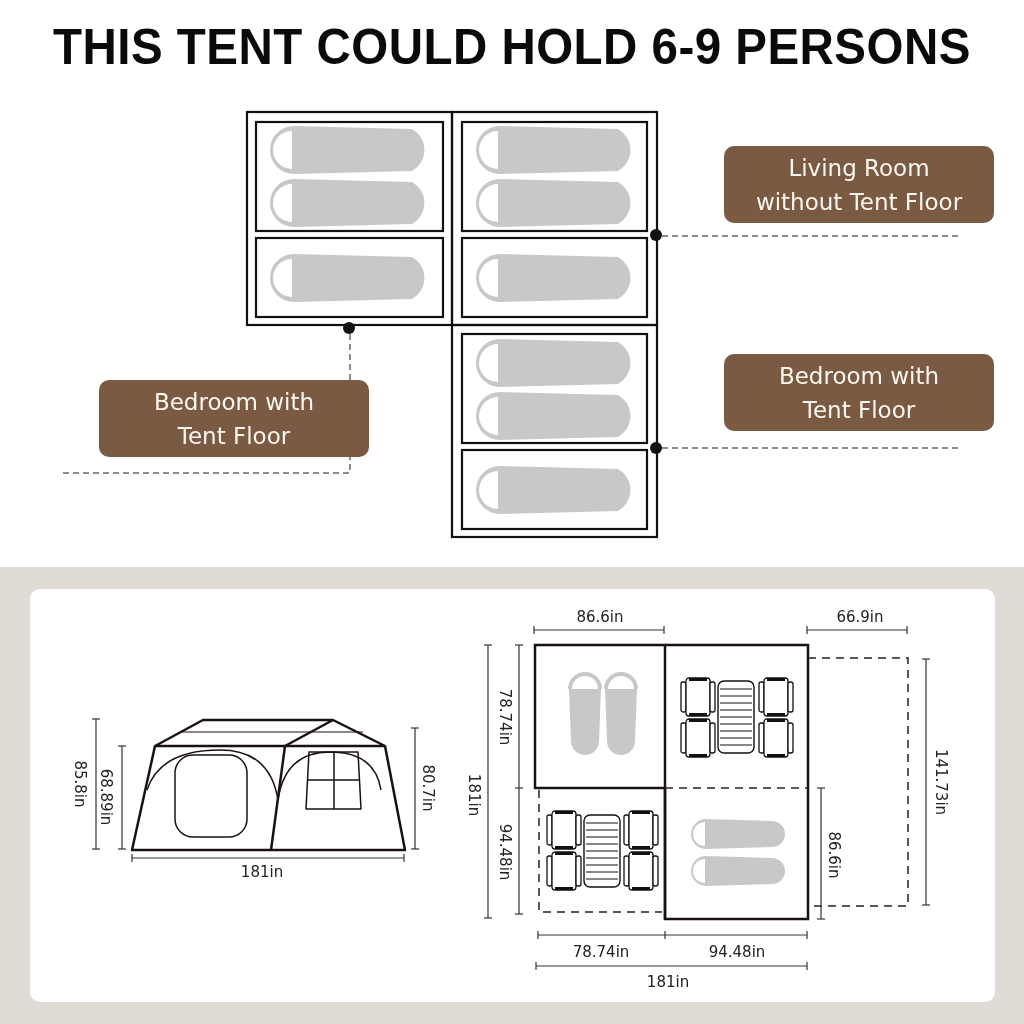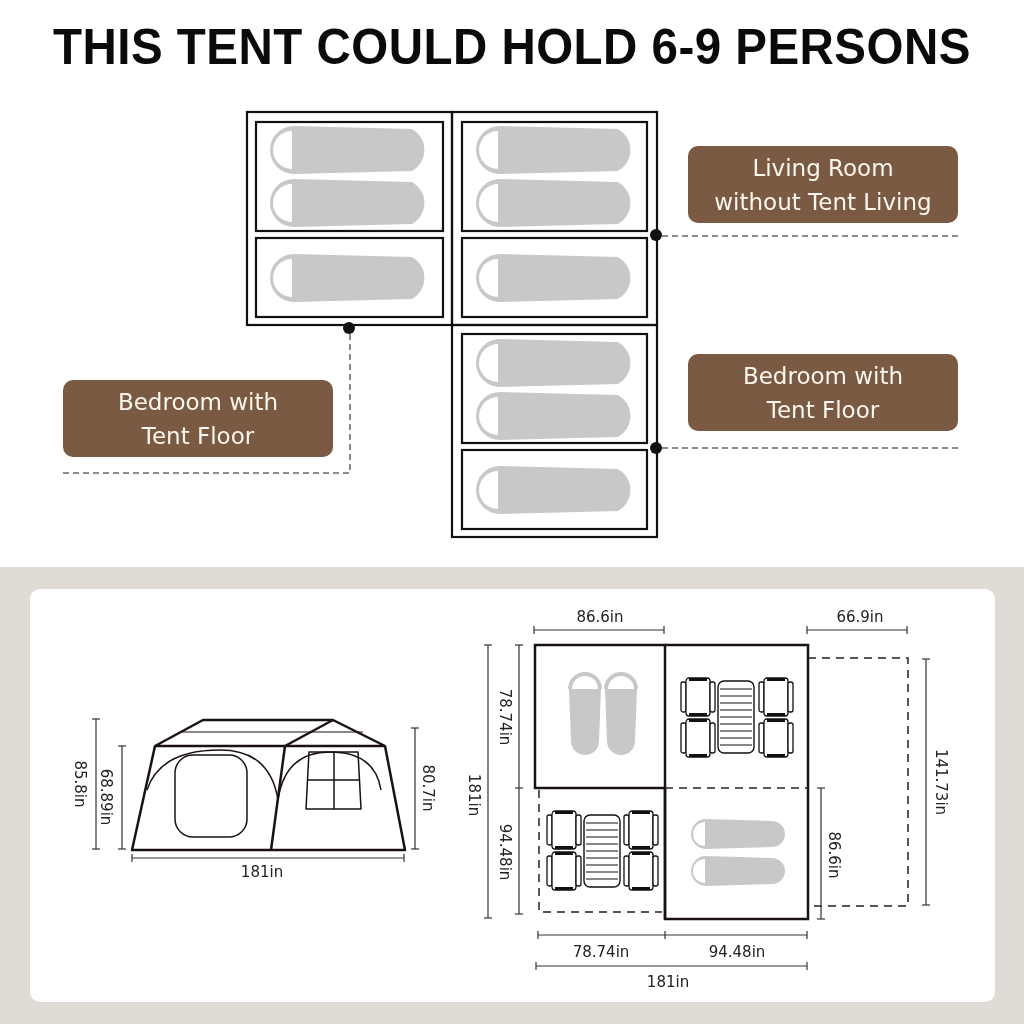--- a/index.html
+++ b/index.html
@@ -1,18 +1,18 @@
 <!DOCTYPE html>
 <html><head>
 <meta charset="utf-8">
 <style>
   html, body { margin: 0; padding: 0; }
   body { width: 1024px; height: 1024px; background: #ffffff; position: relative; overflow: hidden; font-family: "DejaVu Sans", sans-serif; }
   .title { position: absolute; left: 0; top: 18px; width: 1024px; text-align: center; font-family: "Liberation Sans", sans-serif; font-weight: bold; font-size: 50px; letter-spacing: 0.5px; color: #0a0a0a; transform: scaleX(0.95); }
-  .label-box { position: absolute; background: #7a5a42; color: #fbf6ee; border-radius: 10px; text-align: center; font-family: "DejaVu Sans", sans-serif; font-size: 23px; line-height: 34px; display: flex; flex-direction: column; justify-content: center; }
+  .label-box { position: absolute; background: #7a5a42; color: #fbf6ee; border-radius: 10px; text-align: center; font-family: "DejaVu Sans", sans-serif; font-size: 23px; line-height: 34px; display: flex; flex-direction: column; justify-content: center; margin-left: 36px; }
   .bottom-panel { position: absolute; left: 0; top: 567px; width: 1024px; height: 457px; background: #e1dbd6; }
   .bottom-card { position: absolute; left: 30px; top: 589px; width: 965px; height: 413px; background: #ffffff; border-radius: 10px; }
   svg { position: absolute; left: 0; top: 0; }
   .dim { font-family: "DejaVu Sans", sans-serif; font-size: 15px; fill: #222; }
 </style>
 </head>
 <body>
 
 <div class="title">THIS TENT COULD HOLD 6-9 PERSONS</div>
 
@@ -55,21 +55,21 @@
     <line x1="662" y1="236" x2="962" y2="236" stroke="#666" stroke-width="1.5" stroke-dasharray="6,4"></line>
     <circle cx="656" cy="448" r="6" fill="#111"></circle>
     <line x1="662" y1="448" x2="962" y2="448" stroke="#666" stroke-width="1.5" stroke-dasharray="6,4"></line>
     <circle cx="349" cy="328" r="6" fill="#111"></circle>
     <polyline points="350,334 350,473 62,473" fill="none" stroke="#666" stroke-width="1.5" stroke-dasharray="6,4"></polyline>
   </g>
 </svg>
 
 <div class="label-box" style="left:688px; top:146px; width:270px; height:77px;">
   <span>Living Room</span>
-  <span>without Tent Living</span>
+  <span>without Tent Floor</span>
 </div>
 <div class="label-box" style="left:688px; top:354px; width:270px; height:77px;">
   <span>Bedroom with</span>
   <span>Tent Floor</span>
 </div>
 <div class="label-box" style="left:63px; top:380px; width:270px; height:77px;">
   <span>Bedroom with</span>
   <span>Tent Floor</span>
 </div>
 

